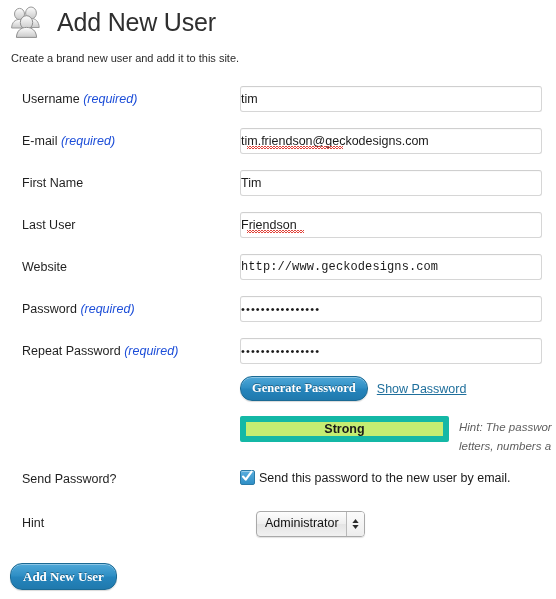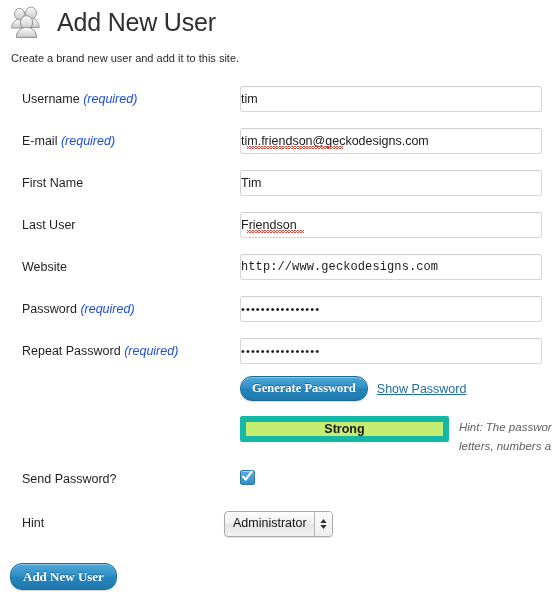--- a/index.html
+++ b/index.html
@@ -357,27 +357,28 @@
 
   <div class="row" style="height:44px;">
     <div class="field-label" style="top:10px;">Send Password?</div>
     <div class="field-control" style="top:8px;">
       <div class="cb-line">
         <span class="checkbox">
           <svg width="13" height="15" viewBox="0 0 13 15" xmlns="http://www.w3.org/2000/svg">
             <path d="M2 7.6 L4.7 10.6 L10.6 2.6" fill="none" stroke="#ffffff" stroke-width="2.2" stroke-linecap="round" stroke-linejoin="round"></path>
           </svg>
         </span>
+        <span class="cb-text">Send this password to the new user by email.</span>
       </div>
     </div>
   </div>
 
   <div class="row" style="height:42px;">
     <div class="field-label" style="top:10px;">Hint</div>
-    <div class="field-control" style="top:5px; left:224px;">
+    <div class="field-control" style="top:5px; left:256px;">
       <span class="select">
         <span class="select-value">Administrator</span>
         <span class="select-arrows">
           <svg width="9" height="14" viewBox="0 0 9 14" xmlns="http://www.w3.org/2000/svg">
             <path d="M4.5 2 L7.6 6.0 L1.4 6.0 Z" fill="#2b2b2b"></path>
             <path d="M4.5 12 L7.6 8.0 L1.4 8.0 Z" fill="#2b2b2b"></path>
           </svg>
         </span>
       </span>
     </div>

